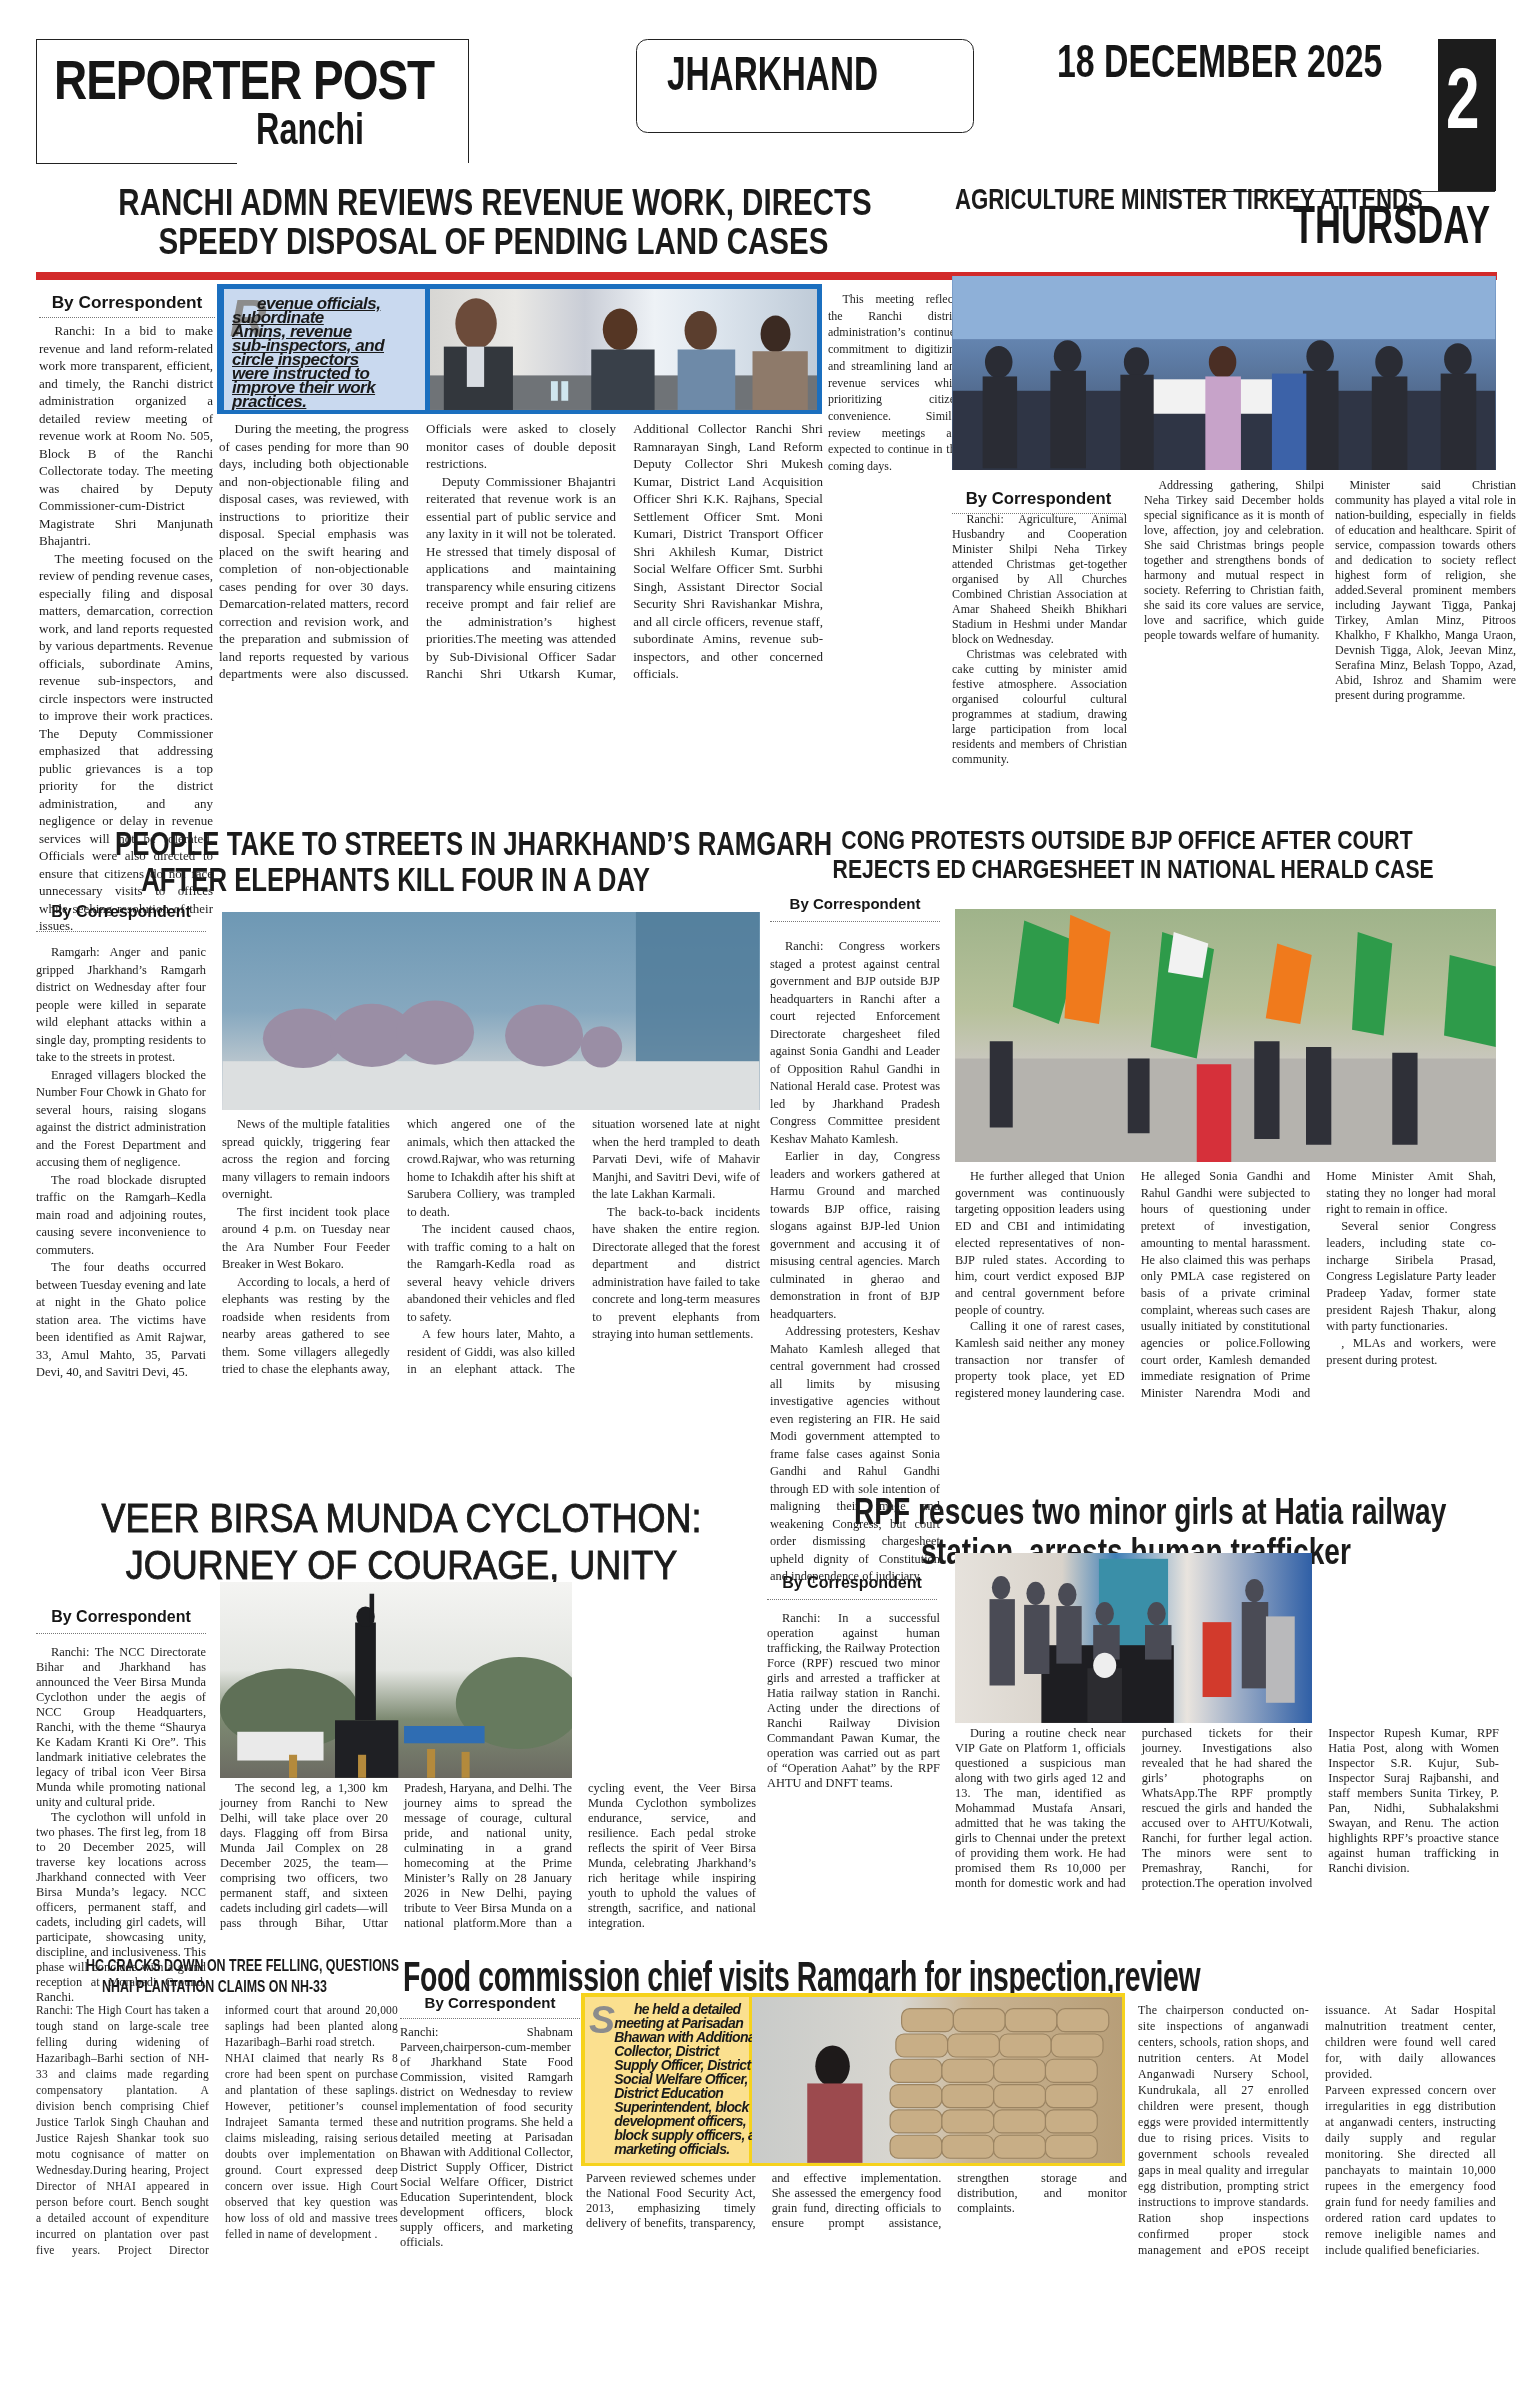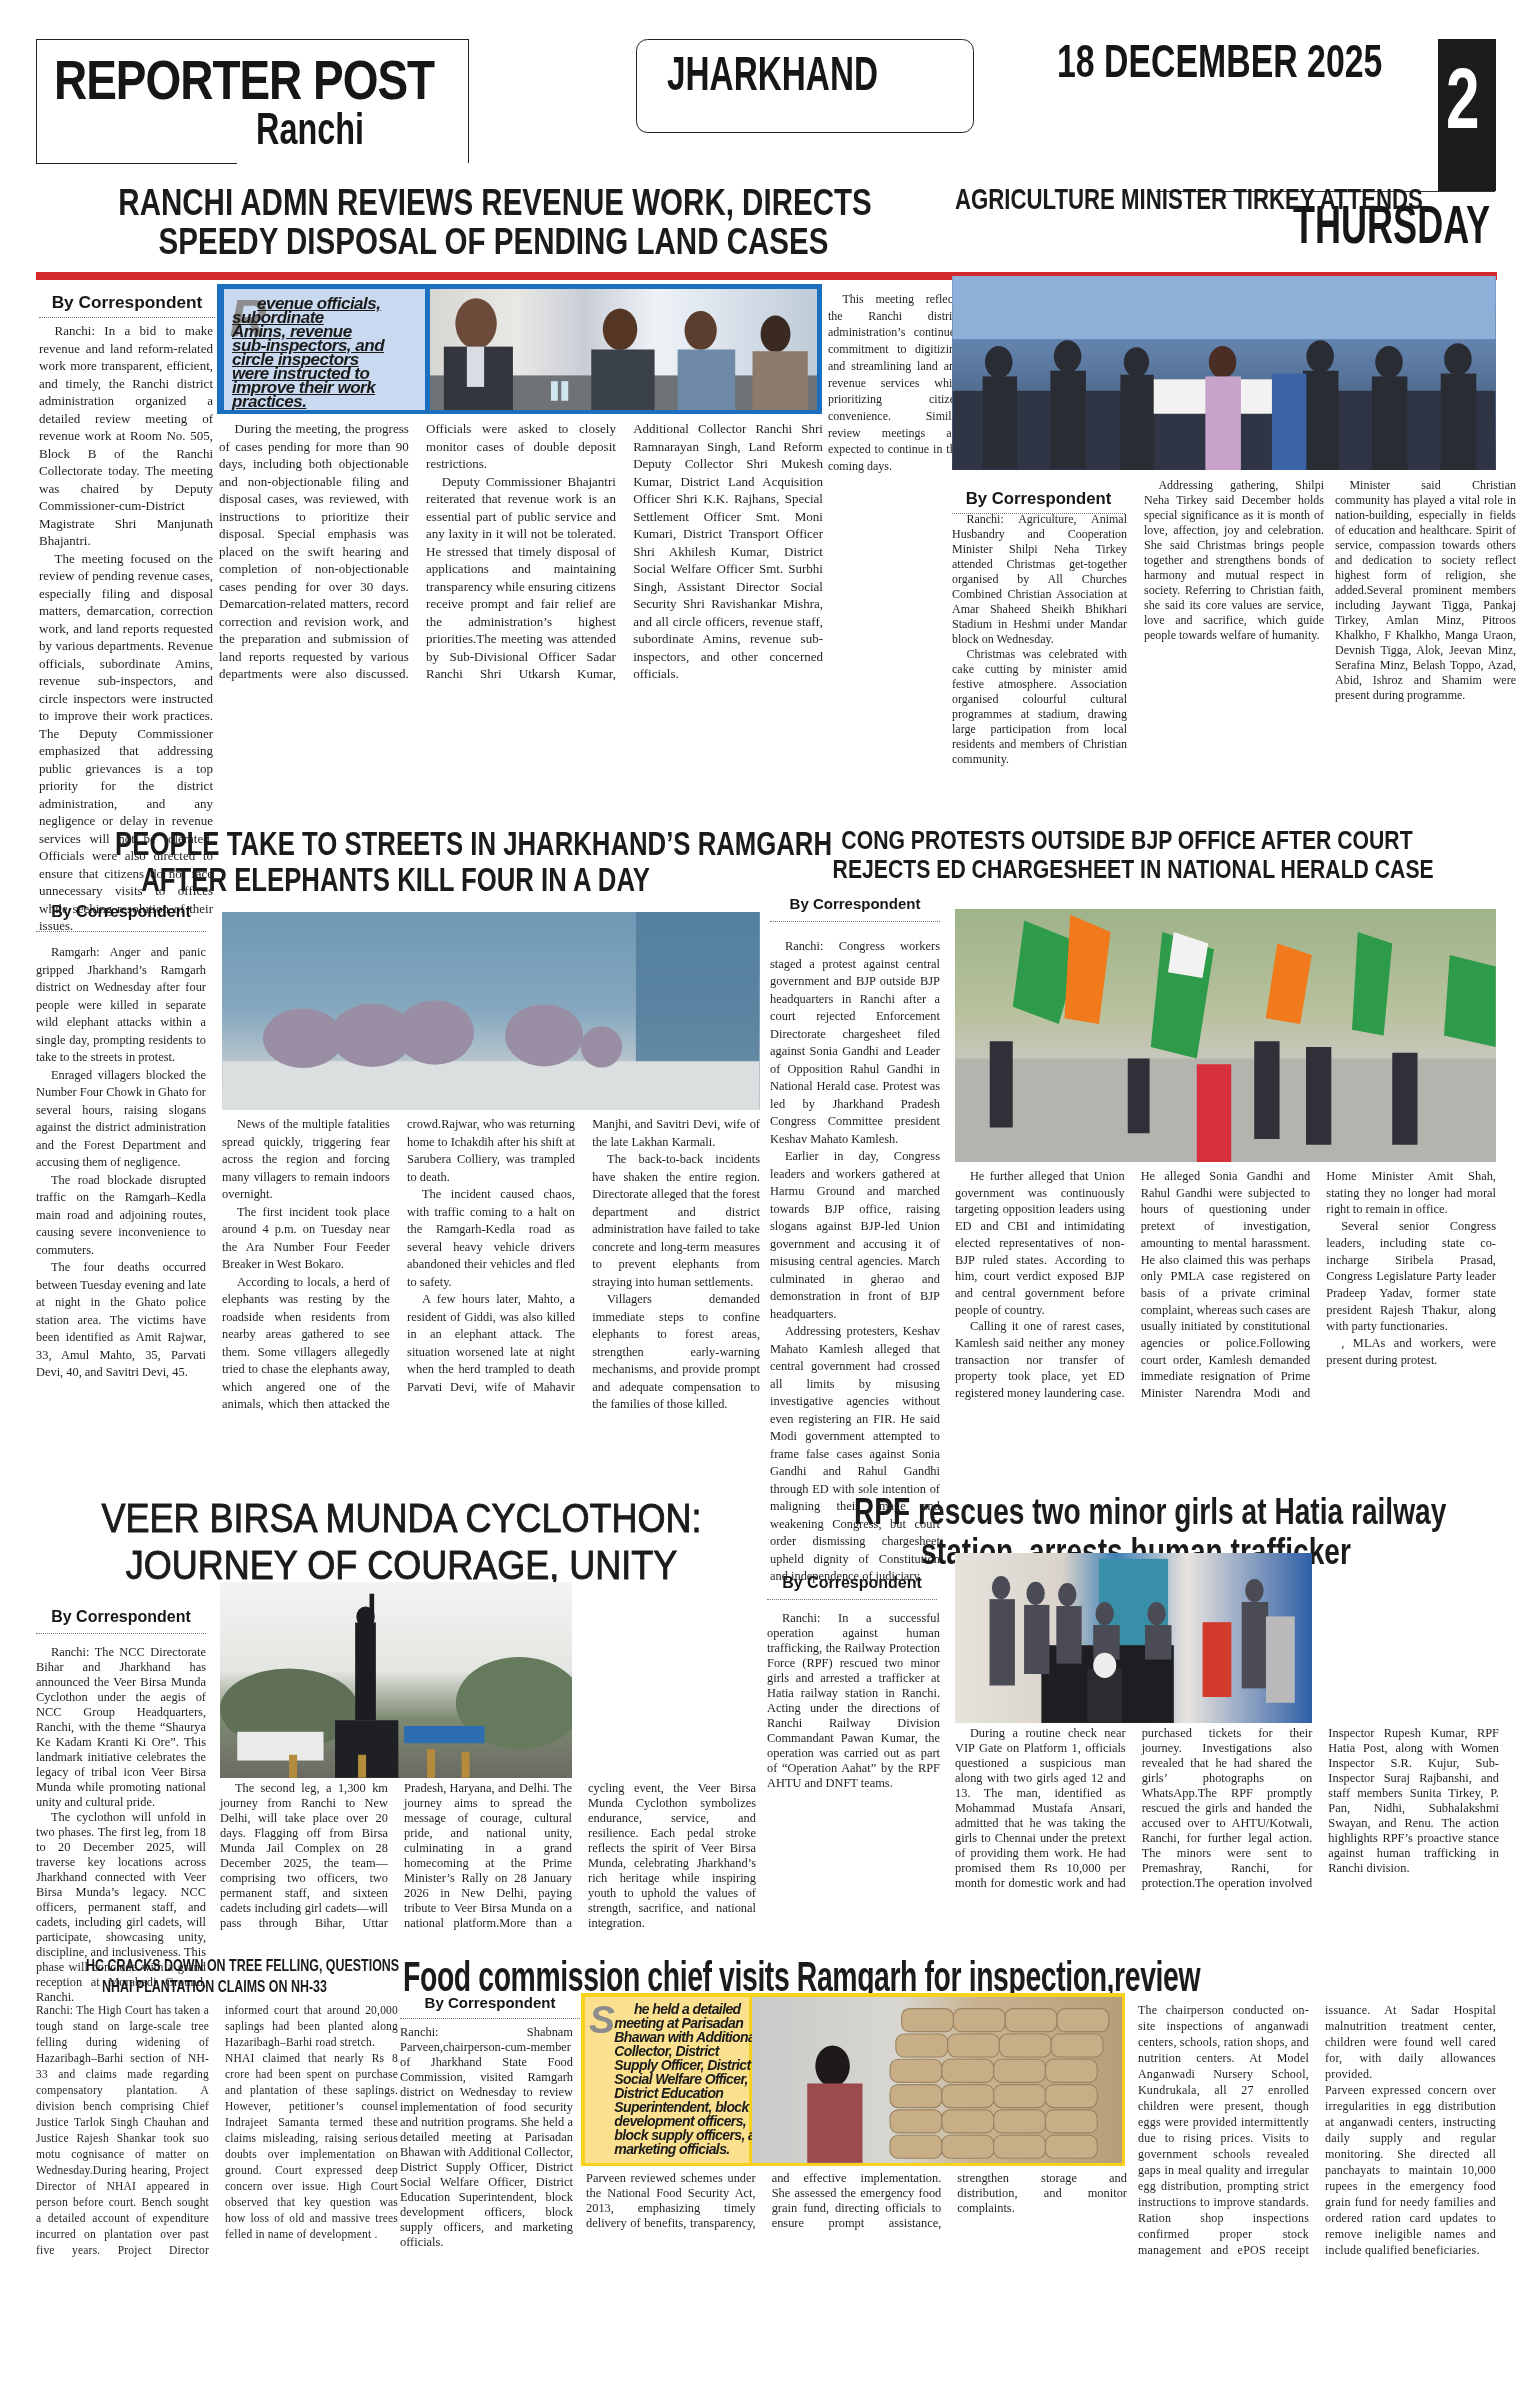--- a/index.html
+++ b/index.html
@@ -177,21 +177,20 @@
     <p>The road blockade disrupted traffic on the Ramgarh–Kedla main road and adjoining routes, causing severe inconvenience to commuters.</p>
     <p>The four deaths occurred between Tuesday evening and late at night in the Ghato police station area. The victims have been identified as Amit Rajwar, 33, Amul Mahto, 35, Parvati Devi, 40, and Savitri Devi, 45.</p>
   </div>
   <div class="col sans-cond" style="left:222px; top:1116px; width:538px; height:374px; column-count:3; column-gap:17.3px;">
     <p>News of the multiple fatalities spread quickly, triggering fear across the region and forcing many villagers to remain indoors overnight.</p>
     <p>The first incident took place around 4 p.m. on Tuesday near the Ara Number Four Feeder Breaker in West Bokaro.</p>
     <p>According to locals, a herd of elephants was resting by the roadside when residents from nearby areas gathered to see them. Some villagers allegedly tried to chase the elephants away, which angered one of the animals, which then attacked the crowd.Rajwar, who was returning home to Ichakdih after his shift at Sarubera Colliery, was trampled to death.</p>
     <p>The incident caused chaos, with traffic coming to a halt on the Ramgarh-Kedla road as several heavy vehicle drivers abandoned their vehicles and fled to safety.</p>
     <p>A few hours later, Mahto, a resident of Giddi, was also killed in an elephant attack. The situation worsened late at night when the herd trampled to death Parvati Devi, wife of Mahavir Manjhi, and Savitri Devi, wife of the late Lakhan Karmali.</p>
     <p>The back-to-back incidents have shaken the entire region. Directorate alleged that the forest department and district administration have failed to take concrete and long-term measures to prevent elephants from straying into human settlements.</p>
-    <p>Villagers demanded immediate steps to confine elephants to forest areas, strengthen early-warning mechanisms, and provide prompt and adequate compensation to the families of those killed.</p>
   </div>
 </section>
 
 <section>
   <div class="headline" style="left:759px; top:826px; width:736px; font-size:26.5px;">
     <div class="cond" style="transform:scaleX(0.8); transform-origin:center top; display:block;">CONG PROTESTS OUTSIDE BJP OFFICE AFTER COURT</div>
     <div class="cond" style="transform:scaleX(0.8); transform-origin:center top; display:block;">REJECTS ED CHARGESHEET IN NATIONAL HERALD CASE</div>
   </div>
   <div class="byline" style="left:770px; top:895px; width:170px; font-size:15px; padding-bottom:9.2px;">By Correspondent</div>
   <div class="photo" style="left:955px; top:909px; width:541px; height:253px; background:linear-gradient(180deg,#9fb38a 0%,#b7c19b 40%,#c9c7be 60%,#b8b6b0 100%);">

